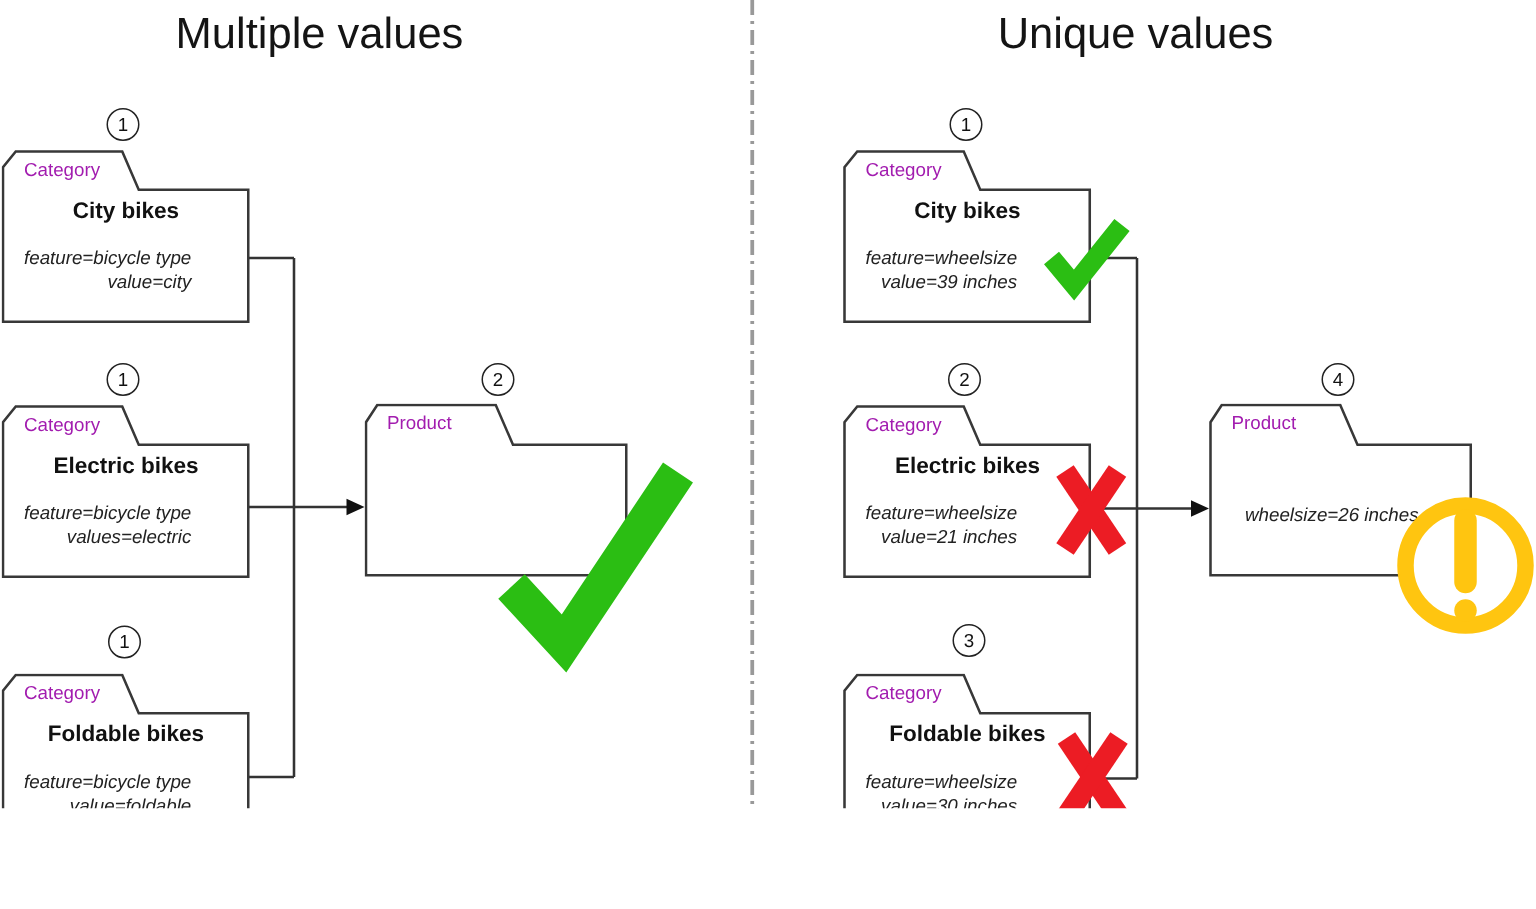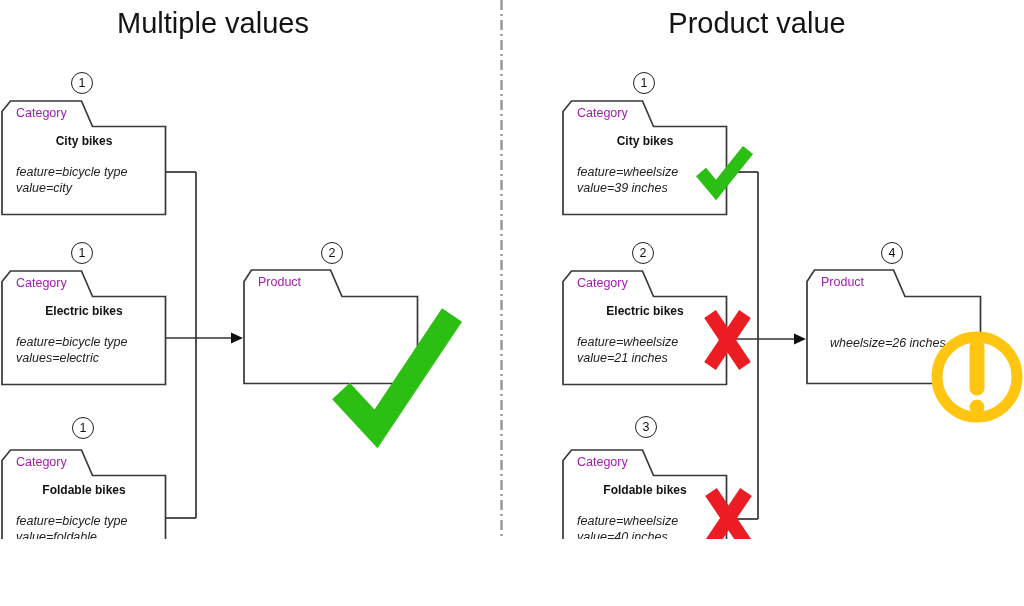--- a/index.html
+++ b/index.html
@@ -14,25 +14,25 @@
     font-size:29px;font-weight:400;color:#141414;letter-spacing:0;
   }
   .node{position:absolute;}
   .node .shape{position:absolute;left:0;top:0;}
   .tab-label{
     position:absolute;left:15px;top:5px;font-size:12.5px;line-height:16px;color:#a21caf;
     white-space:nowrap;
   }
   .node-title{
     position:absolute;left:0;top:33px;width:100%;text-align:center;
-    font-size:12px;font-weight:bold;line-height:16px;color:#111;white-space:nowrap;
+    font-size:15px;font-weight:bold;line-height:16px;color:#111;white-space:nowrap;
   }
   .node-lines{
     position:absolute;left:15px;font-style:italic;font-size:12.5px;
-    line-height:16px;color:#222;white-space:nowrap;
+    line-height:16px;color:#222;white-space:nowrap;text-align:right;
   }
   .badge{
     position:absolute;width:22px;height:22px;border:1.5px solid #222;border-radius:50%;
     background:#fff;text-align:center;line-height:21px;font-size:12.5px;color:#111;
     box-sizing:border-box;
   }
 </style>
 </head>
 <body>
 
@@ -53,21 +53,21 @@
     <g stroke="#333333" stroke-width="1.7" fill="none">
       <path d="M727,172 H758"></path>
       <path d="M758,172 V519"></path>
       <path d="M728,519 H758"></path>
       <path d="M726,339 H795"></path>
     </g>
     <polygon points="806,339 794,333.5 794,344.5" fill="#111"></polygon>
   </svg>
 
   <div class="panel-title" style="left:63px;">Multiple values</div>
-  <div class="panel-title" style="left:607px;">Product value</div>
+  <div class="panel-title" style="left:607px;">Unique values</div>
 
   <div class="node" style="left:1px;top:100px;width:166px;height:116px">
     <svg class="shape" width="166" height="116" viewBox="0 0 166 116">
       <path d="M9.5,1 L80.5,1 L91.5,26.5 L164.5,26.5 L164.5,114.5 L1,114.5 L1,11.5 Z" fill="#fff" stroke="#383838" stroke-width="1.7"></path>
     </svg>
     <div class="tab-label">Category</div>
     <div class="node-title">City bikes</div>
     <div class="node-lines" style="top:64px;">
       <div>feature=bicycle type</div>
       <div>value=city</div>
@@ -136,21 +136,21 @@
   <div class="badge" style="left:632px;top:242px;">2</div>
 
   <div class="node" style="left:562px;top:449px;width:166px;height:116px">
     <svg class="shape" width="166" height="116" viewBox="0 0 166 116">
       <path d="M9.5,1 L80.5,1 L91.5,26.5 L164.5,26.5 L164.5,114.5 L1,114.5 L1,11.5 Z" fill="#fff" stroke="#383838" stroke-width="1.7"></path>
     </svg>
     <div class="tab-label">Category</div>
     <div class="node-title">Foldable bikes</div>
     <div class="node-lines" style="top:64px;">
       <div>feature=wheelsize</div>
-      <div>value=40 inches</div>
+      <div>value=30 inches</div>
     </div>
   </div>
   <div class="badge" style="left:635px;top:416px;">3</div>
 
   <div class="node" style="left:806px;top:269px;width:176px;height:116px">
     <svg class="shape" width="176" height="116" viewBox="0 0 176 116">
       <path d="M8.5,1 L87.5,1 L99,27.5 L174.5,27.5 L174.5,114.5 L1,114.5 L1,12.5 Z" fill="#fff" stroke="#383838" stroke-width="1.7"></path>
     </svg>
     <div class="tab-label">Product</div>
     <div class="node-lines" style="left:24px;top:66px;">

